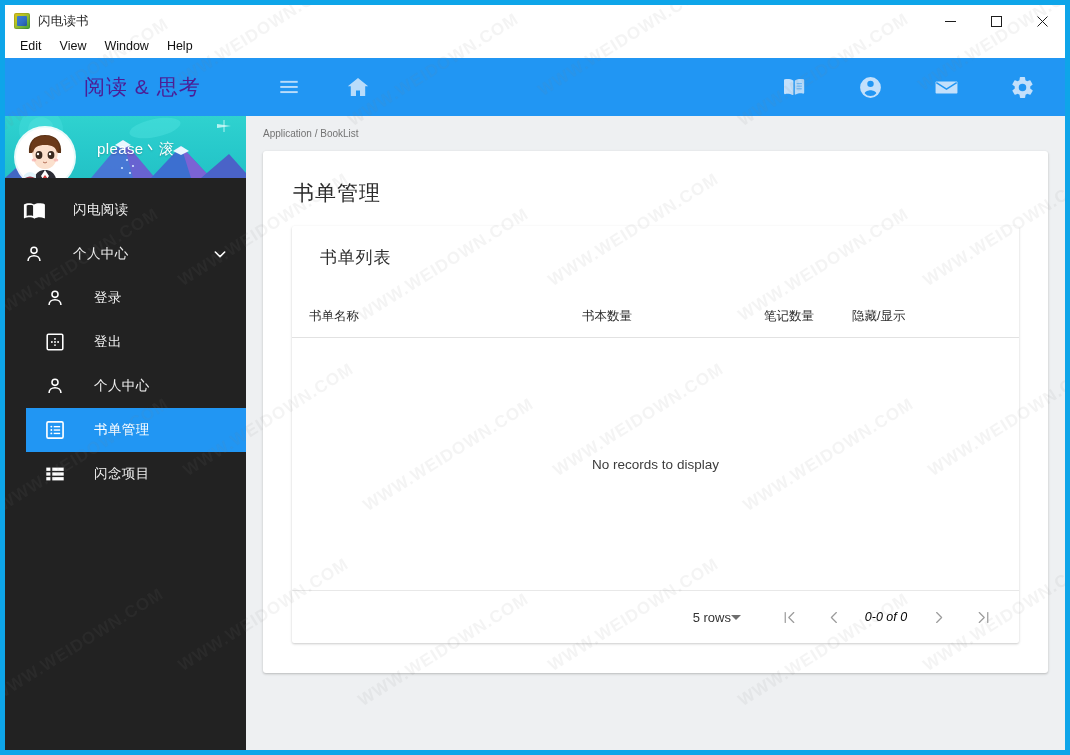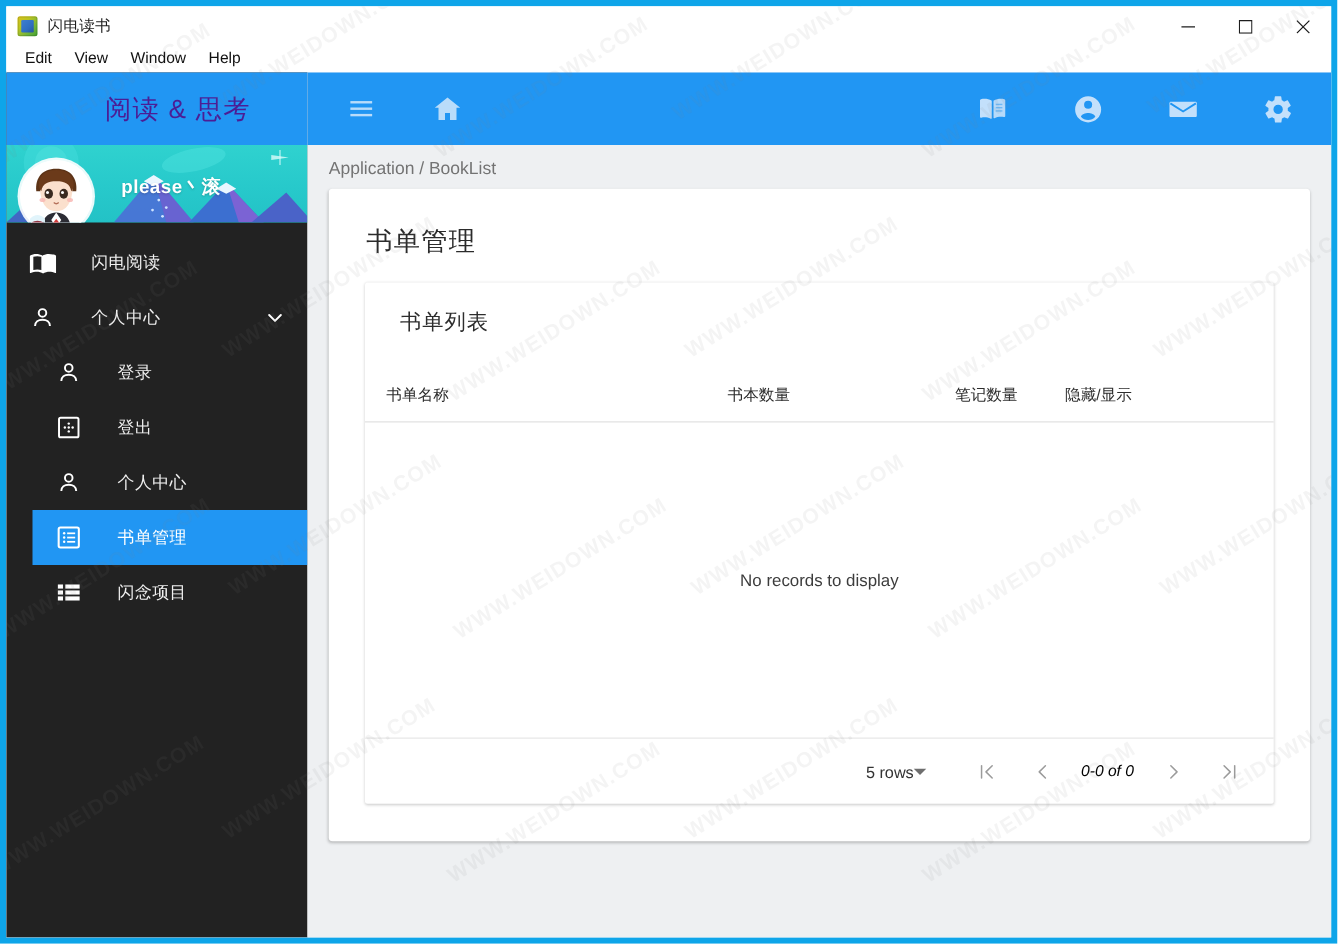--- a/index.html
+++ b/index.html
@@ -54,21 +54,20 @@
   .sidebar { width:241px; flex:none; background:#222222; position:relative; }
   .side-brand {
     height:58px; background:#2196f3; display:flex; align-items:center;
     padding-left:35px;
   }
   .side-brand span { color:#4c1d95; font-size:21px; letter-spacing:1px;margin-left:44px; }
 
   .profile {
     height:62px; position:relative; overflow:hidden;
     background:linear-gradient(180deg,#2fd2cf 0%,#27c9cb 55%,#23c2c6 100%);
-    font-weight:bold;
   }
   .profile .mtn { position:absolute; bottom:0; left:0; width:100%; height:100%; }
   .profile .uname {
     position:absolute; left:92px; top:24px;
     color:#ffffff; font-size:15px; letter-spacing:.4px;
     text-shadow:0 1px 2px rgba(0,0,0,.22);
   }
   .avatar-wrap {
     position:absolute; left:11px; top:12px; width:58px; height:58px;
     border-radius:50%; background:#fff; overflow:hidden;
@@ -109,21 +108,21 @@
   .topbar .tb-ic {
     width:42px; height:42px; display:flex; align-items:center; justify-content:center;
     color:#b9dcfa;
   }
   .topbar .spacer { flex:1; }
   .tb-right { display:flex; align-items:center; gap:6px; }
   .tb-right .tb-ic { color:#c3e0fb; }
 
   .breadcrumb {
     height:35px; display:flex; align-items:center; padding-left:17px;
-    font-size:14px; color:#737373; flex:none;
+    font-size:10px; color:#737373; flex:none;
   }
 
   .page-card {
     margin:0 17px 0 17px; background:#fff; border-radius:3px;
     box-shadow:0 1px 3px rgba(0,0,0,.14),0 1px 2px rgba(0,0,0,.10);
     height:522px; padding:0; position:relative;
   }
   .page-title {
     font-size:21px; color:#2b2b2b; padding:28px 0 0 30px; letter-spacing:1px;
   }

